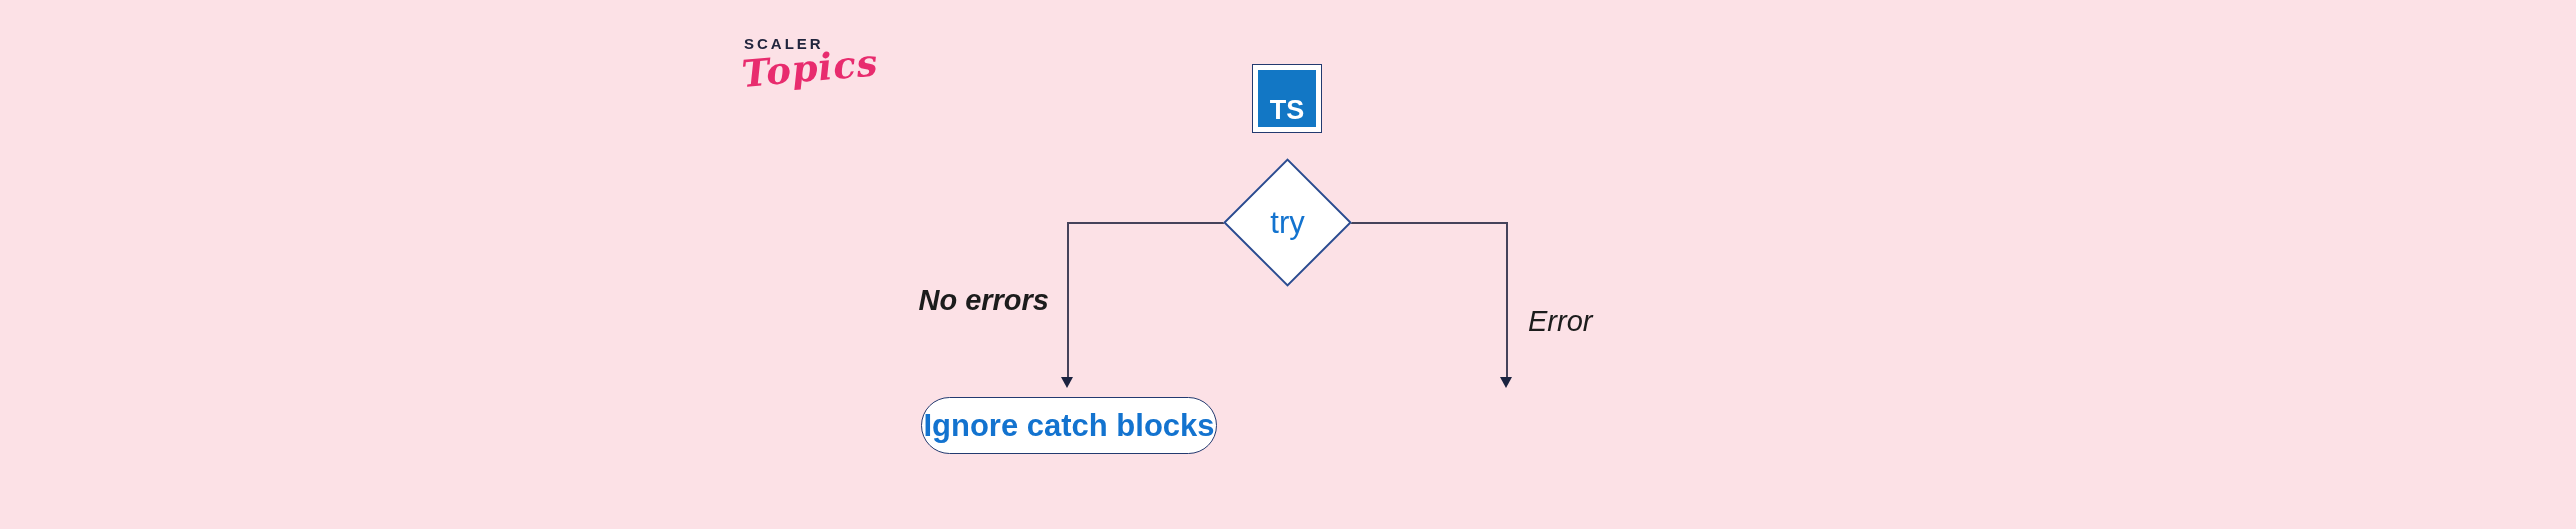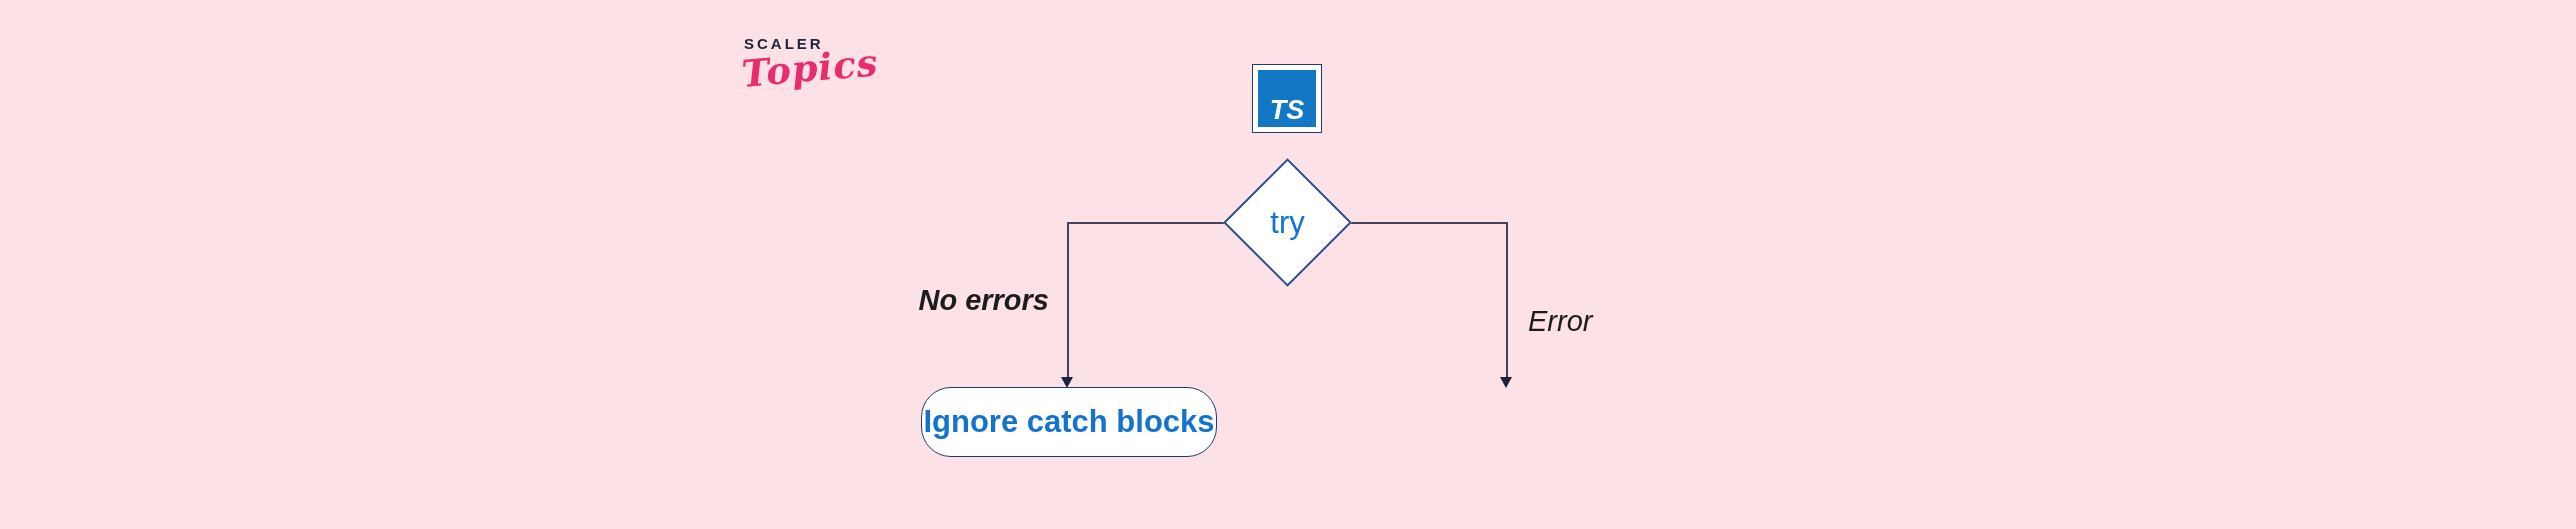--- a/index.html
+++ b/index.html
@@ -38,21 +38,21 @@
     transform:rotate(-5deg);
     transform-origin:left center;
     margin-top:5.2px;margin-left:-1.7px;
     letter-spacing:0.9px;
   }
 
   
   .ts-badge{
     position:absolute;left:1252px;top:64px;width:70px;height:69px;
     background:#ffffff;border:1.7px solid var(--pill-border);
-    display:flex;align-items:center;justify-content:center;font-style:italic;
+    display:flex;align-items:center;justify-content:center;
   }
   .ts-inner{
     width:58px;height:57px;background:var(--ts-blue);
     display:flex;align-items:flex-end;justify-content:center;
     padding-bottom:2.6px;
   }
   .ts-text{
     color:#ffffff;font-weight:bold;font-size:27px;line-height:1;
     letter-spacing:0px;
   }
@@ -89,21 +89,21 @@
   .branch-label{
     position:absolute;top:283px;
     font-style:italic;font-size:29px;color:var(--label-dark);
     line-height:1.2;white-space:nowrap;
   }
   .label-left{left:893px;width:156px;text-align:right;font-weight:bold;}
   .label-right{left:1528px;text-align:left;margin-top:21px;}
 
   
   .pill{
-    position:absolute;top:387px;height:70px;
+    position:absolute;top:397px;height:57px;
     background:#ffffff;border:1.7px solid var(--pill-border);
     border-radius:30px;
     display:flex;align-items:center;justify-content:center;
     color:var(--accent-blue);font-weight:bold;font-size:31px;
     white-space:nowrap;
   }
   .pill-left {left:921px;width:296px;}
   .pill-right{left:1359px;width:298px;}
 </style>
 </head>

